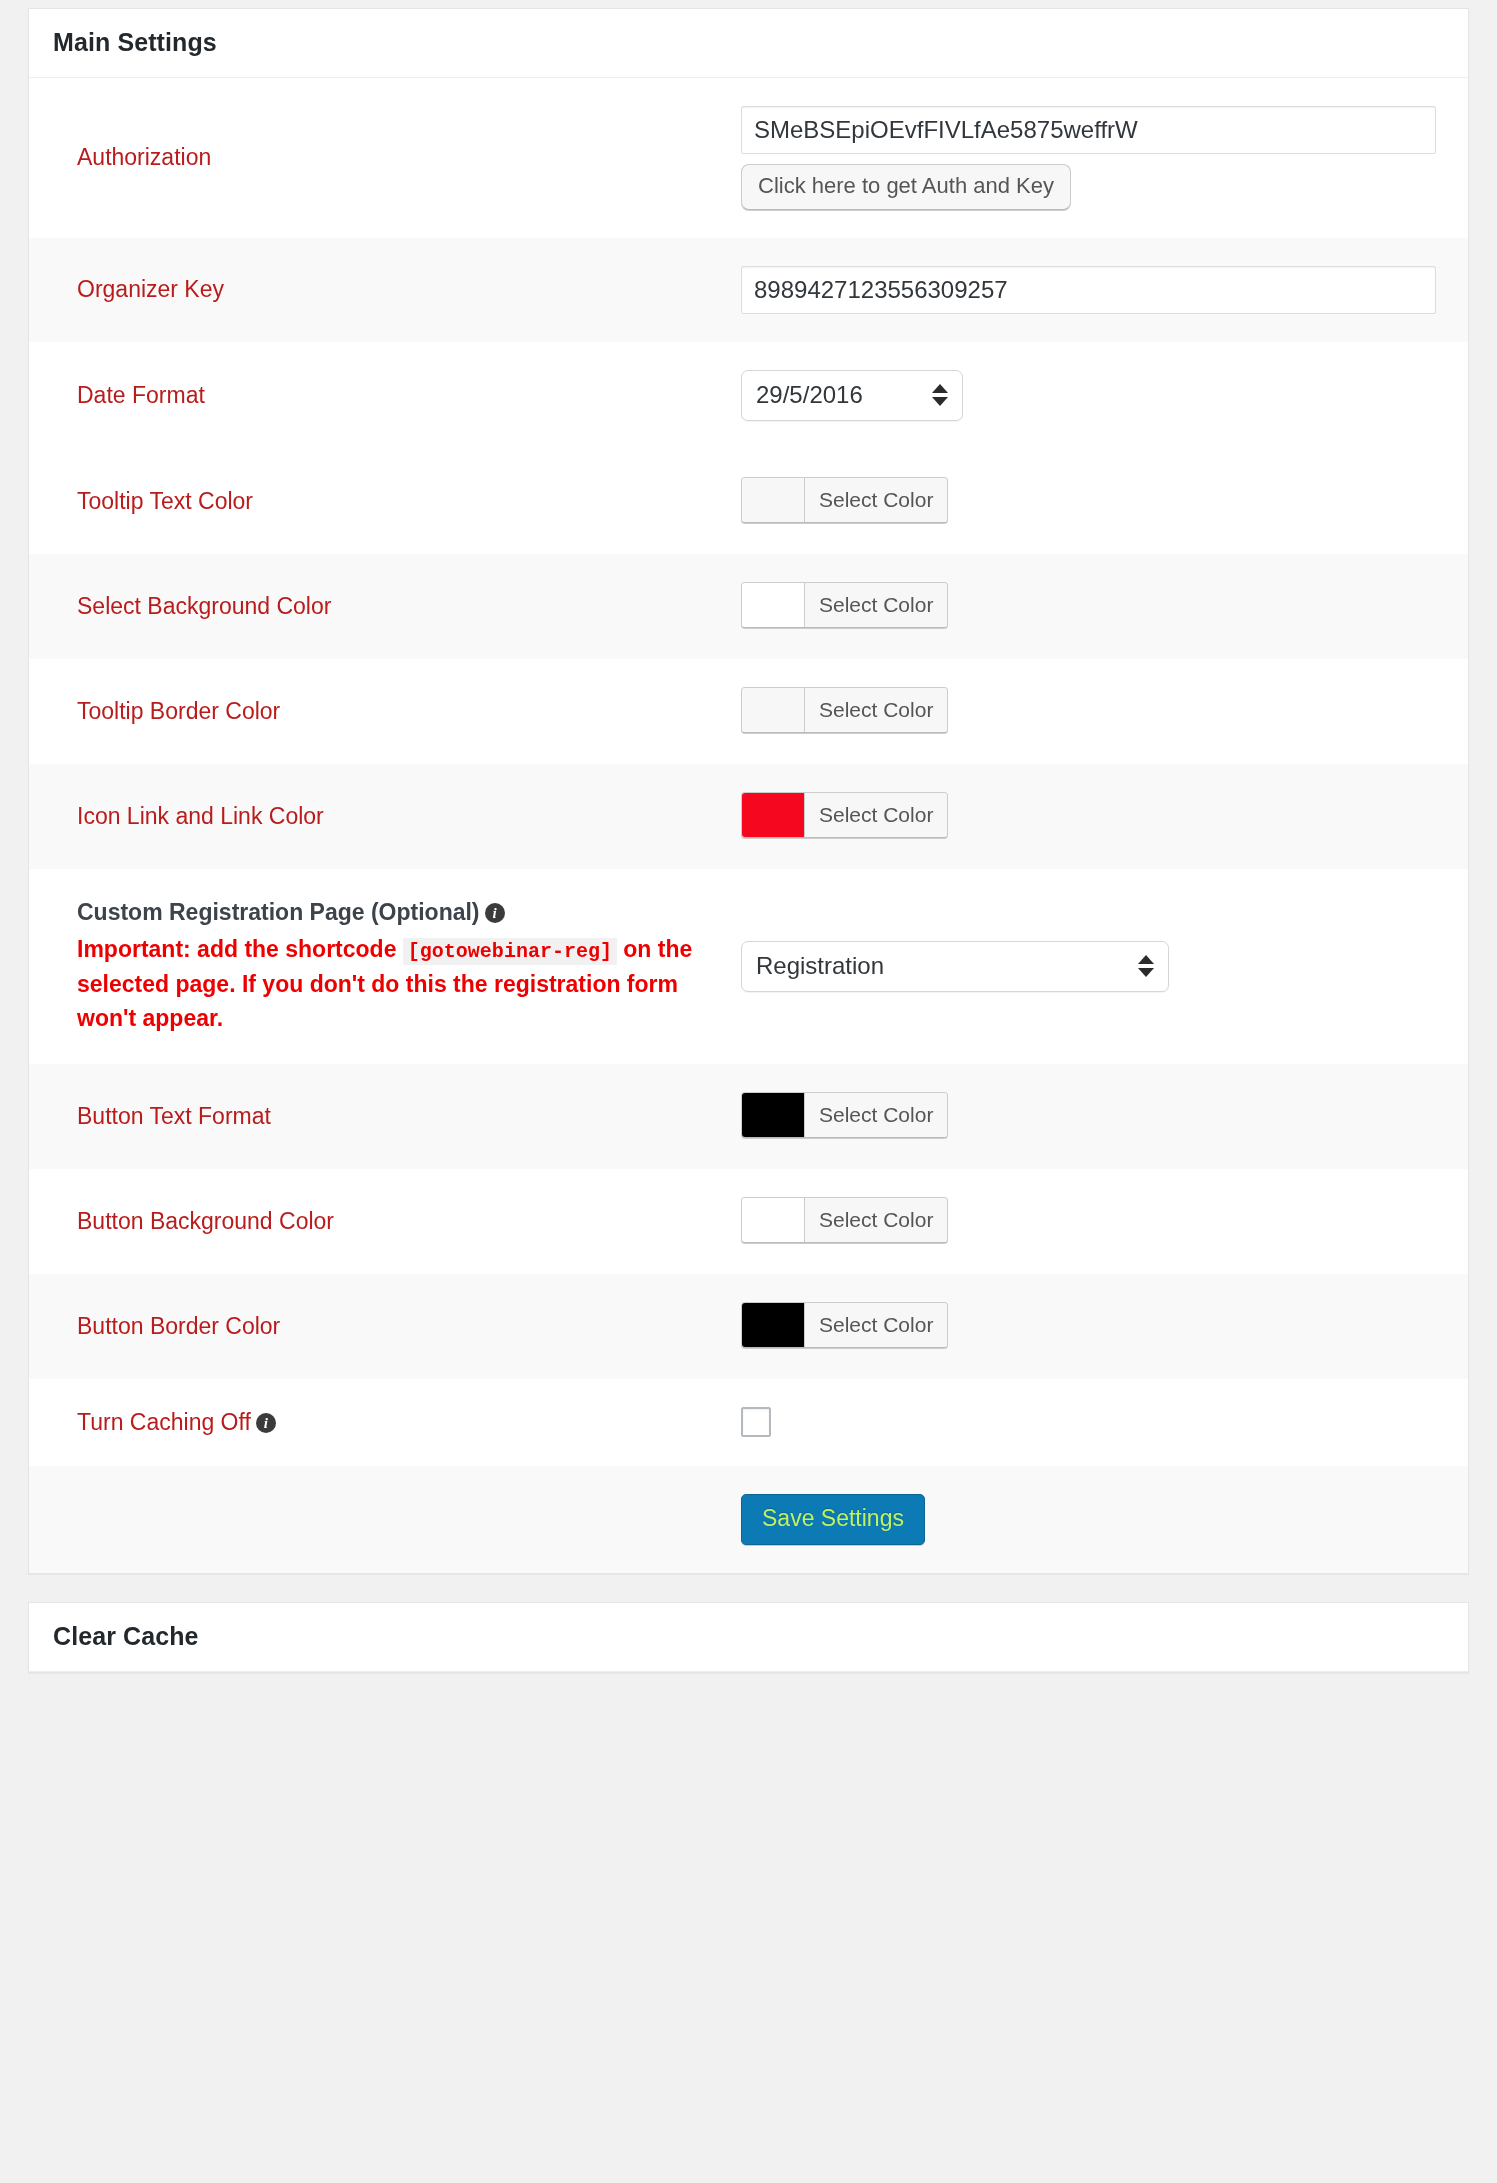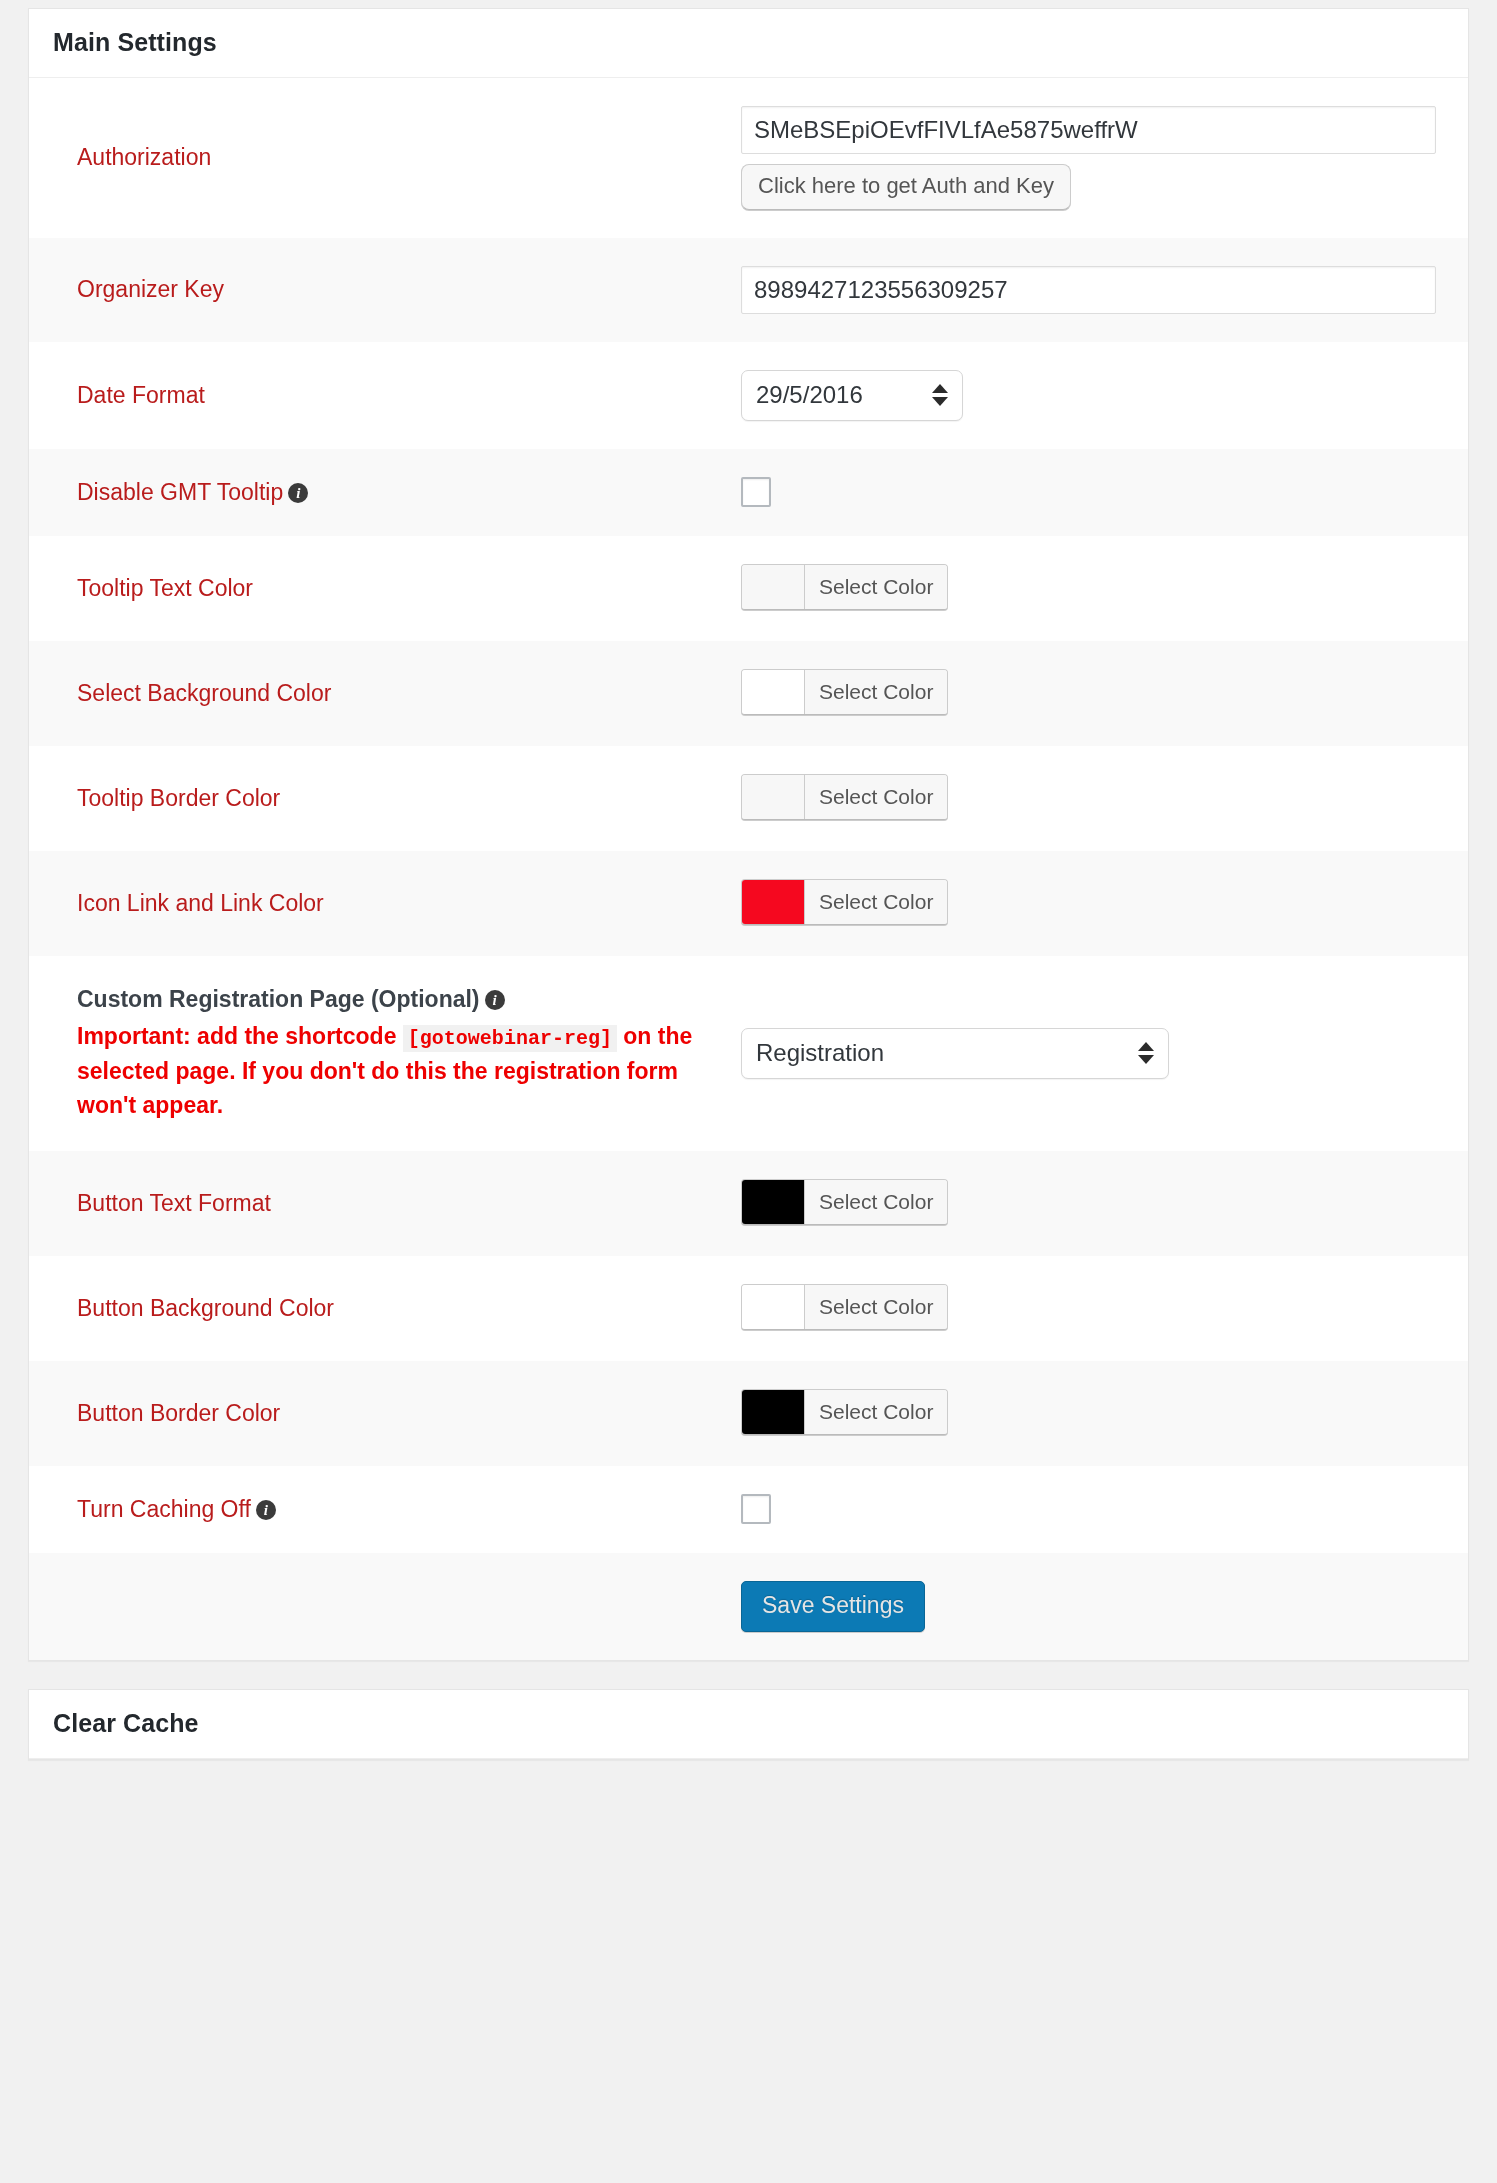--- a/index.html
+++ b/index.html
@@ -121,21 +121,21 @@
     box-shadow: 0 1px 0 #cccccc;
     cursor: pointer;
     line-height: 1.25;
   }
 
   .btn-primary {
     display: inline-block;
     padding: 10px 20px 12px 20px;
     font-size: 23px;
     font-family: "Liberation Sans", sans-serif;
-    color: #e5e5e5;
+    color: #bef264;
     background: #0c7ab5;
     border: 1px solid #0a6696;
     border-radius: 5px;
     box-shadow: 0 1px 0 rgba(0,0,0,.18);
     cursor: pointer;
     text-shadow: 0 -1px 1px rgba(0,0,0,.18);
     line-height: 1.2;
   }
 
   
@@ -292,28 +292,20 @@
                   <option>29/5/2016</option>
                 </select>
                 <span class="sel-arrows">
                   <span class="caret-up"></span>
                   <span class="caret-down"></span>
                 </span>
               </span>
             </td>
           </tr>
 
-          <tr class="alt">
-            <th>
-              <span class="row-label">Disable GMT Tooltip</span><span class="info-icon">i</span>
-            </th>
-            <td>
-              <input class="cb" type="checkbox" style="">
-            </td>
-          </tr>
 
           <tr>
             <th>
               <span class="row-label">Tooltip Text Color</span>
             </th>
             <td>
               <span class="colorpick">
                 <span class="swatch" style="background: rgb(247, 247, 247);"></span>
                 <span class="cp-label">Select Color</span>
               </span>

